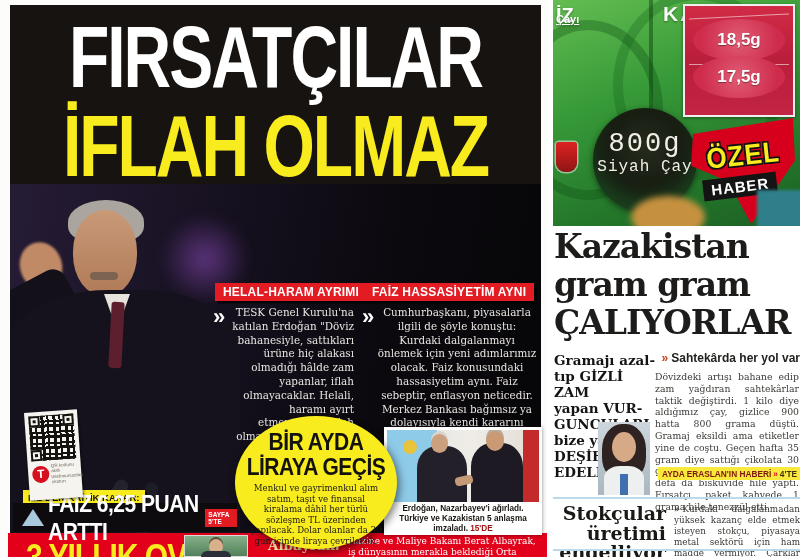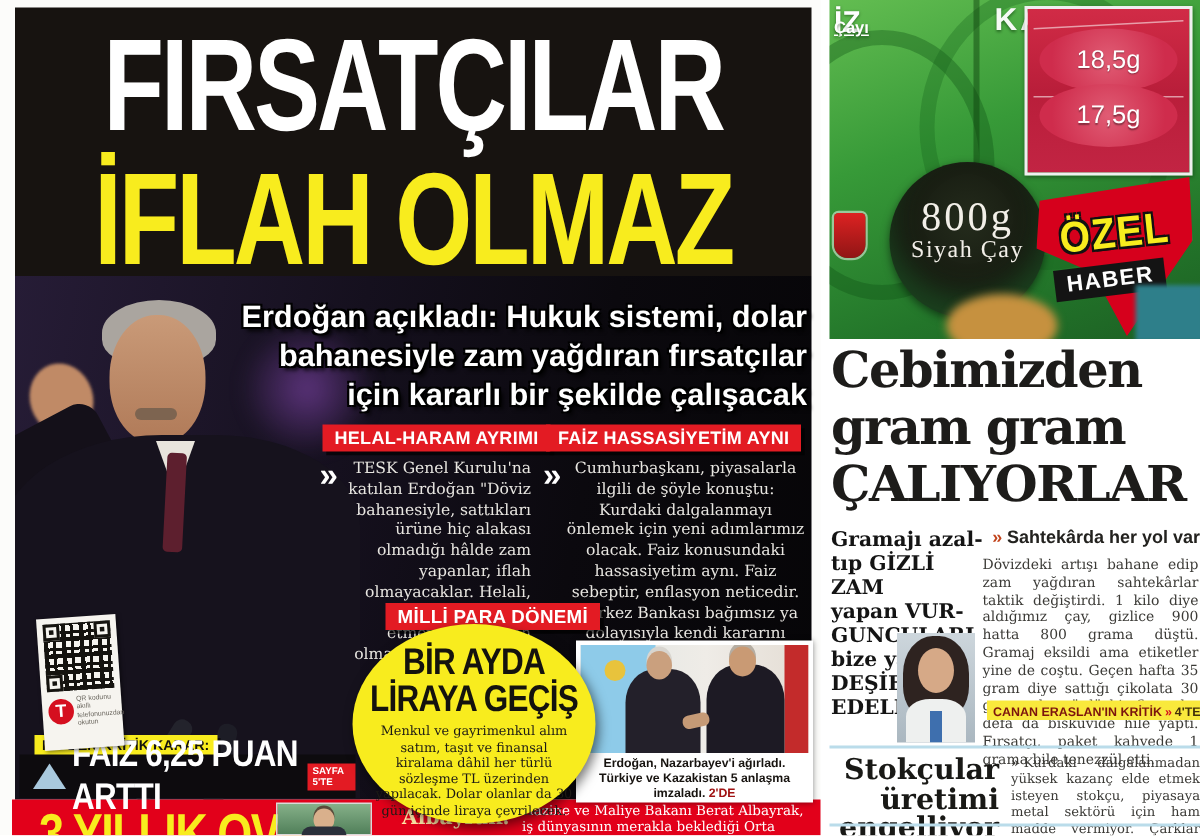--- a/index.html
+++ b/index.html
@@ -86,26 +86,26 @@
   #right-col { position:absolute; left:553px; top:0; width:247px; height:557px; background:#fff; }
 
   #tea-photo { position:relative; width:247px; height:226px; overflow:hidden;
                background:linear-gradient(160deg,#63bd51 0%,#379a38 38%,#23762a 75%,#1c5f23 100%); }
   .pack-arc { position:absolute; border-radius:50%; border:10px solid rgba(15,80,20,.35); }
   .tea-frag { position:absolute; color:#fff; font-weight:bold; text-shadow:0 1px 2px rgba(0,40,0,.5); }
   #price-inset { position:absolute; left:130px; top:4px; width:112px; height:113px; border:2px solid #efefef;
                  background:linear-gradient(#d12b46,#b91e3a 50%,#c22443); box-shadow:0 1px 3px rgba(0,0,0,.4); }
   .price-tag { position:absolute; left:8px; width:92px; height:42px; border-radius:50%;
                background:radial-gradient(circle,#e05c74 0%,#cf2c4c 75%); text-align:center;
-               color:#fff; font-weight:normal; font-size:17px; line-height:42px; text-shadow:0 1px 1px rgba(0,0,0,.4); }
+               color:#fff; font-weight:bold; font-size:17px; line-height:42px; text-shadow:0 1px 1px rgba(0,0,0,.4); }
   .price-scratch { position:absolute; left:4px; right:4px; height:1px; background:rgba(255,255,255,.55); }
   #weight-badge { position:absolute; left:40px; top:108px; width:104px; height:104px; border-radius:50%;
                   background:radial-gradient(circle at 50% 38%,#242b1c 0%,#12160d 72%);
                   box-shadow:inset 0 -14px 18px rgba(35,100,45,.55), 0 2px 6px rgba(0,0,0,.5);
-                  text-align:center; color:#f2efe8; font-family:Liberation Serif, serif; }
+                  text-align:center; color:#f2efe8; font-family:Liberation Mono, monospace; }
   #weight1 { margin-top:22px; font-size:27px; line-height:28px; letter-spacing:2px; }
   #weight2 { font-size:16px; line-height:18px; letter-spacing:1px; }
   #ozel-badge { position:absolute; left:138px; top:118px; width:104px; height:106px; }
   #ozel-arrow { position:absolute; inset:0; background:#d6001c;
                 clip-path:polygon(2% 15%, 98% 0%, 100% 40%, 58% 100%, 36% 60%, 0% 45%);
                 filter:drop-shadow(0 0 1.5px #ffffff); }
   #ozel-text { position:absolute; top:22px; left:0; width:100%; text-align:center; font-size:26px; font-weight:bold;
                color:#f8ec1e; transform:rotate(-6deg) scaleY(1.1); letter-spacing:1px;
                text-shadow:1.5px 1.5px 0 #111,-1.5px 1.5px 0 #111,1.5px -1.5px 0 #111,-1.5px -1.5px 0 #111; }
   #haber-text { position:absolute; top:58px; left:12px; background:#141414; color:#fff; font-size:15px;
@@ -162,34 +162,30 @@
       <div class="erdo" style="left:58px;top:16px;width:76px;height:44px;border-radius:50% 50% 40% 40%;background:#aaa59f;"></div>
       <div class="erdo" style="left:63px;top:26px;width:64px;height:86px;border-radius:48%;background:linear-gradient(#c99a78,#b07a58);"></div>
       <div class="erdo" style="left:80px;top:88px;width:28px;height:8px;border-radius:4px;background:#7d6450;"></div>
       <div class="erdo" style="left:-10px;top:106px;width:240px;height:243px;border-radius:45% 40% 0 0 / 70px 60px 0 0;background:#16121d;"></div>
       <div class="erdo" style="left:94px;top:110px;width:26px;height:36px;background:#e8e4dc;clip-path:polygon(0 0,100% 0,50% 100%);"></div>
       <div class="erdo" style="left:100px;top:118px;width:13px;height:66px;background:#5d1f2e;transform:rotate(3deg);border-radius:3px;"></div>
       <div class="erdo" style="left:92px;top:292px;width:13px;height:62px;background:#23232c;transform:rotate(32deg);border-radius:6px;"></div>
       <div class="erdo" style="left:130px;top:298px;width:13px;height:62px;background:#1d1d26;transform:rotate(12deg);border-radius:6px;"></div>
     </div>
 
-    <div id="subheadline" class="pre">Erdoğan açıkladı: Hukuk sistemi, dolar
-bahanesiyle zam yağdıran fırsatçılar
-için kararlı bir şekilde çalışacak</div>
 
     <div class="red-label" style="left:215px;top:283px;">HELAL-HARAM AYRIMI</div>
     <div class="red-label" style="left:364px;top:283px;">FAİZ HASSASİYETİM AYNI</div>
 
     <span class="col-bullet" style="left:213px;top:306px;">»</span>
     <div id="col1-body" class="col-body">TESK Genel Kurulu'na katılan Erdoğan "Döviz bahanesiyle, sattıkları ürüne hiç alakası olmadığı hâlde zam yapanlar, iflah olmayacaklar. Helali, haramı ayırt etmeyenlerin iflah olması mümkün değil" dedi.</div>
 
     <span class="col-bullet" style="left:362px;top:306px;">»</span>
     <div id="col2-body" class="col-body"><span>Cumhurbaşkanı, piyasalarla ilgili de şöyle konuştu: Kurdaki dalgalanmayı önlemek için yeni adımlarımız olacak. Faiz konusundaki hassasiyetim aynı. Faiz sebeptir, enflasyon neticedir. Merkez Bankası bağımsız ya dolayısıyla kendi kararını kendi alır, o ayrı. Bugüne kadar Merkez'in enflasyon oranlarını tutturduğunu görmedim!</span> <span class="pageref-inline">4'TE</span></div>
 
-    <div id="milli-label" class="red-label">MİLLİ PARA DÖNEMİ</div>
 
     <div id="yellow-circle">
       <div id="circle-title" class="pre">BİR AYDA
 LİRAYA GEÇİŞ</div>
       <div id="circle-body">Menkul ve gayrimenkul alım satım, taşıt ve finansal kiralama dâhil her türlü sözleşme TL üzerinden yapılacak. Dolar olanlar da 30 gün içinde liraya çevrilecek.</div>
     </div>
 
     <div id="qr-block">
       <div id="qr-pattern">
         <div class="finder" style="left:0;top:0;"></div>
@@ -213,21 +209,21 @@
       <div id="naz-photo">
         <div style="position:absolute;left:0;top:0;width:50px;height:72px;background:#8ecbe9;"></div>
         <div style="position:absolute;left:16px;top:10px;width:14px;height:14px;border-radius:50%;background:#e8c33c;"></div>
         <div style="position:absolute;right:0;top:0;width:16px;height:72px;background:#c32b2b;"></div>
         <div style="position:absolute;left:30px;top:16px;width:50px;height:56px;border-radius:40% 40% 0 0;background:#23202a;"></div>
         <div style="position:absolute;left:44px;top:4px;width:17px;height:19px;border-radius:50%;background:#caa07e;box-shadow:0 -3px 0 #d8d5cf;"></div>
         <div style="position:absolute;left:84px;top:13px;width:52px;height:59px;border-radius:40% 40% 0 0;background:#1d1a24;"></div>
         <div style="position:absolute;left:99px;top:1px;width:18px;height:20px;border-radius:50%;background:#c99a74;box-shadow:0 -3px 0 #b5ada2;"></div>
         <div style="position:absolute;left:68px;top:46px;width:18px;height:9px;border-radius:4px;background:#c59a76;transform:rotate(-12deg);"></div>
       </div>
-      <div id="naz-caption"><span>Erdoğan, Nazarbayev'i ağırladı. Türkiye ve Kazakistan 5 anlaşma imzaladı.</span> <span id="naz-pageref">2'DE</span></div>
+      <div id="naz-caption"><span>Erdoğan, Nazarbayev'i ağırladı. Türkiye ve Kazakistan 5 anlaşma imzaladı.</span> <span id="naz-pageref">15'DE</span></div>
     </div>
 
     <div id="red-strip">
       <div id="ovp-title">3 YILLIK OVP</div>
       <div id="albayrak-photo">
         <div style="position:absolute;left:24px;top:3px;width:14px;height:15px;border-radius:50%;background:#d9b08c;box-shadow:0 -2px 0 #5a4a3a;"></div>
         <div style="position:absolute;left:16px;top:15px;width:30px;height:10px;background:#2a2f3a;border-radius:6px 6px 0 0;"></div>
       </div>
       <div id="strip-speaker">Albayrak:</div>
       <div id="strip-bullet">»</div>
@@ -261,21 +257,21 @@
       <div id="ozel-badge">
         <div id="ozel-arrow"></div>
         <div id="ozel-text">ÖZEL</div>
         <div id="haber-text">HABER</div>
       </div>
 
       <div style="position:absolute;left:78px;top:196px;width:74px;height:42px;border-radius:50%;background:#c6913f;filter:blur(3px);"></div>
       <div style="position:absolute;left:204px;top:190px;width:46px;height:38px;background:#2e7f8a;filter:blur(1.5px);"></div>
     </div>
 
-    <div id="right-headline" class="pre">Cebimizden
+    <div id="right-headline" class="pre">Kazakistan
 gram gram
 ÇALIYORLAR</div>
 
     <div id="callout" class="pre">Gramajı azal-
 tıp GİZLİ ZAM
 yapan VUR-
 GUNCULARI
 bize yazın;
 DEŞİFRE
 EDELİM...</div>
@@ -283,21 +279,21 @@
     <div id="woman-photo">
       <div style="position:absolute;left:4px;top:2px;width:44px;height:56px;border-radius:45% 45% 40% 40%;background:#2e2320;"></div>
       <div style="position:absolute;left:14px;top:10px;width:24px;height:30px;border-radius:50%;background:#d6a987;"></div>
       <div style="position:absolute;left:6px;top:44px;width:40px;height:29px;border-radius:40% 40% 0 0;background:#eef0ef;"></div>
       <div style="position:absolute;left:22px;top:52px;width:8px;height:21px;background:#3e6fae;"></div>
     </div>
 
     <div id="article-heading"><span class="red-bullet">»</span><span>Sahtekârda her yol var</span></div>
     <div id="article-body">Dövizdeki artışı bahane edip zam yağdıran sahtekârlar taktik değiştirdi. 1 kilo diye aldığımız çay, gizlice 900 hatta 800 grama düştü. Gramaj eksildi ama etiketler yine de coştu. Geçen hafta 35 gram diye sattığı çikolata 30 gram çıkan ünlü bir firma bu defa da bisküvide hile yaptı. Fırsatçı, paket kahvede 1 grama bile tenezzül etti.</div>
 
-    <div id="byline-bar"><span>CANAN ERASLAN'IN KRİTİK</span><span id="byline-bullet">»</span><span id="byline-pageref">4'TE</span></div>
+    <div id="byline-bar"><span>AYDA ERASLAN'IN HABERİ</span><span id="byline-bullet">»</span><span id="byline-pageref">4'TE</span></div>
 
     <div id="divider1" class="divider"></div>
 
     <div id="bottom-heading" class="pre">Stokçular
 üretimi
 engelliyor</div>
     <div id="bottom-body"><span class="red-bullet" style="color:#3b3a36;">»</span><span>Kurdaki dalgalanmadan yüksek kazanç elde etmek isteyen stokçu, piyasaya metal sektörü için ham madde vermiyor. Çarklar durma noktasına geldi.</span> </div>
 
     <div id="divider2" class="divider"></div>
   </div>

